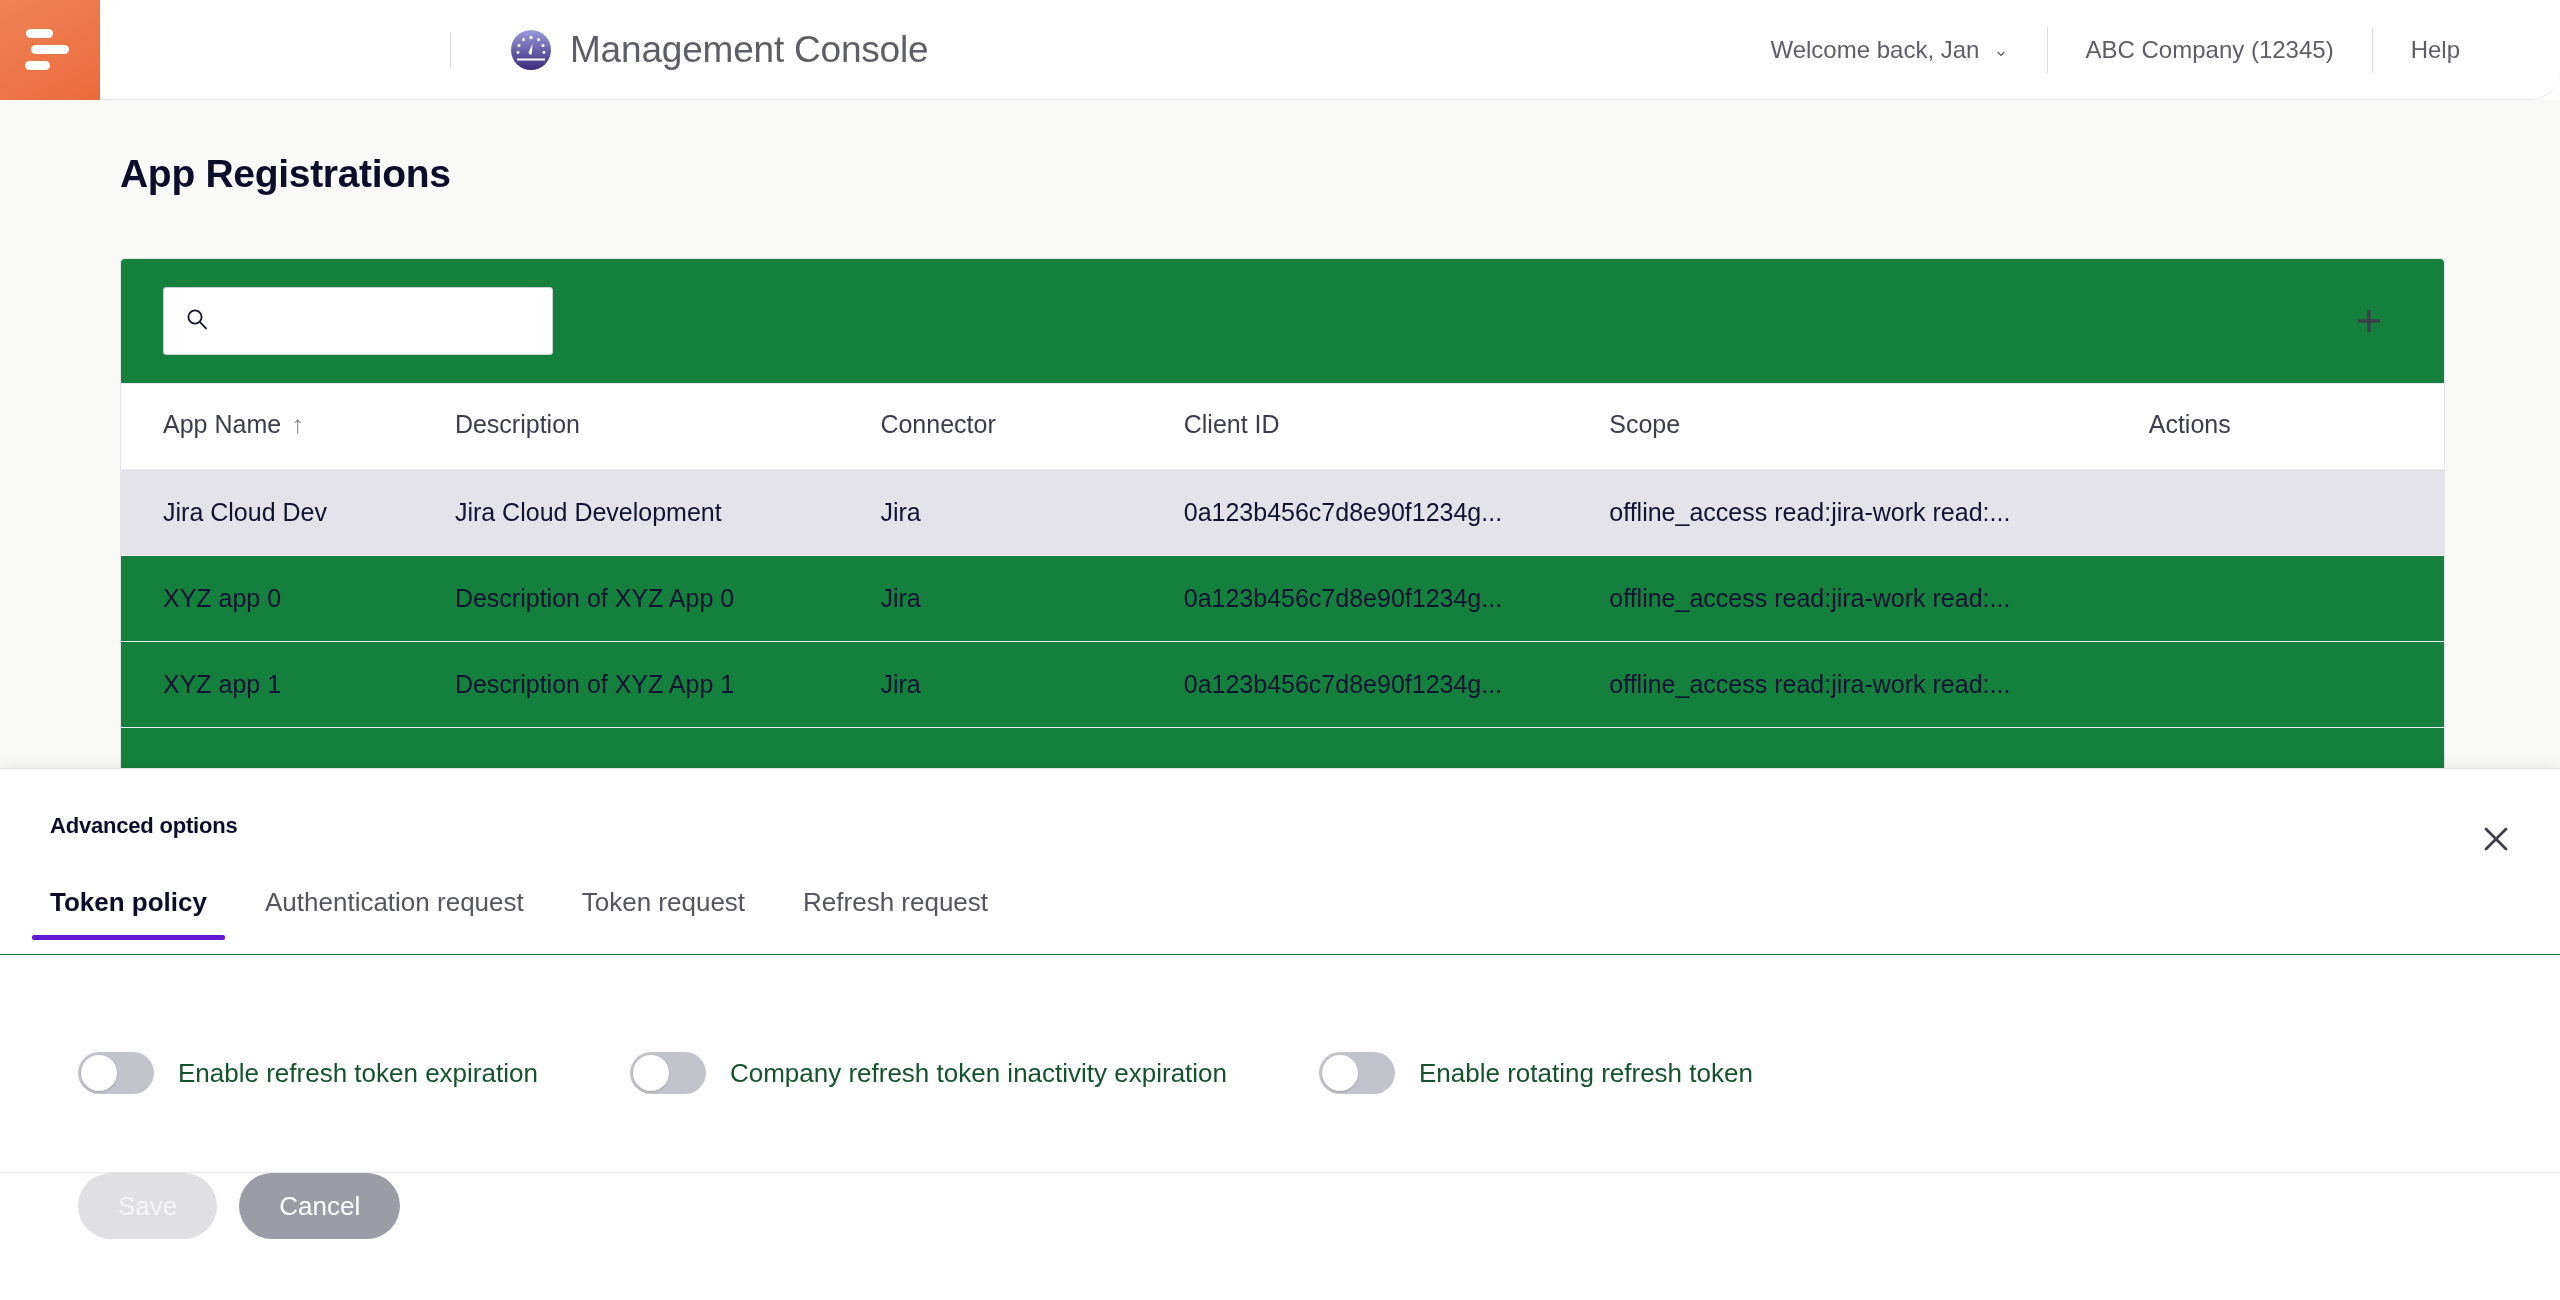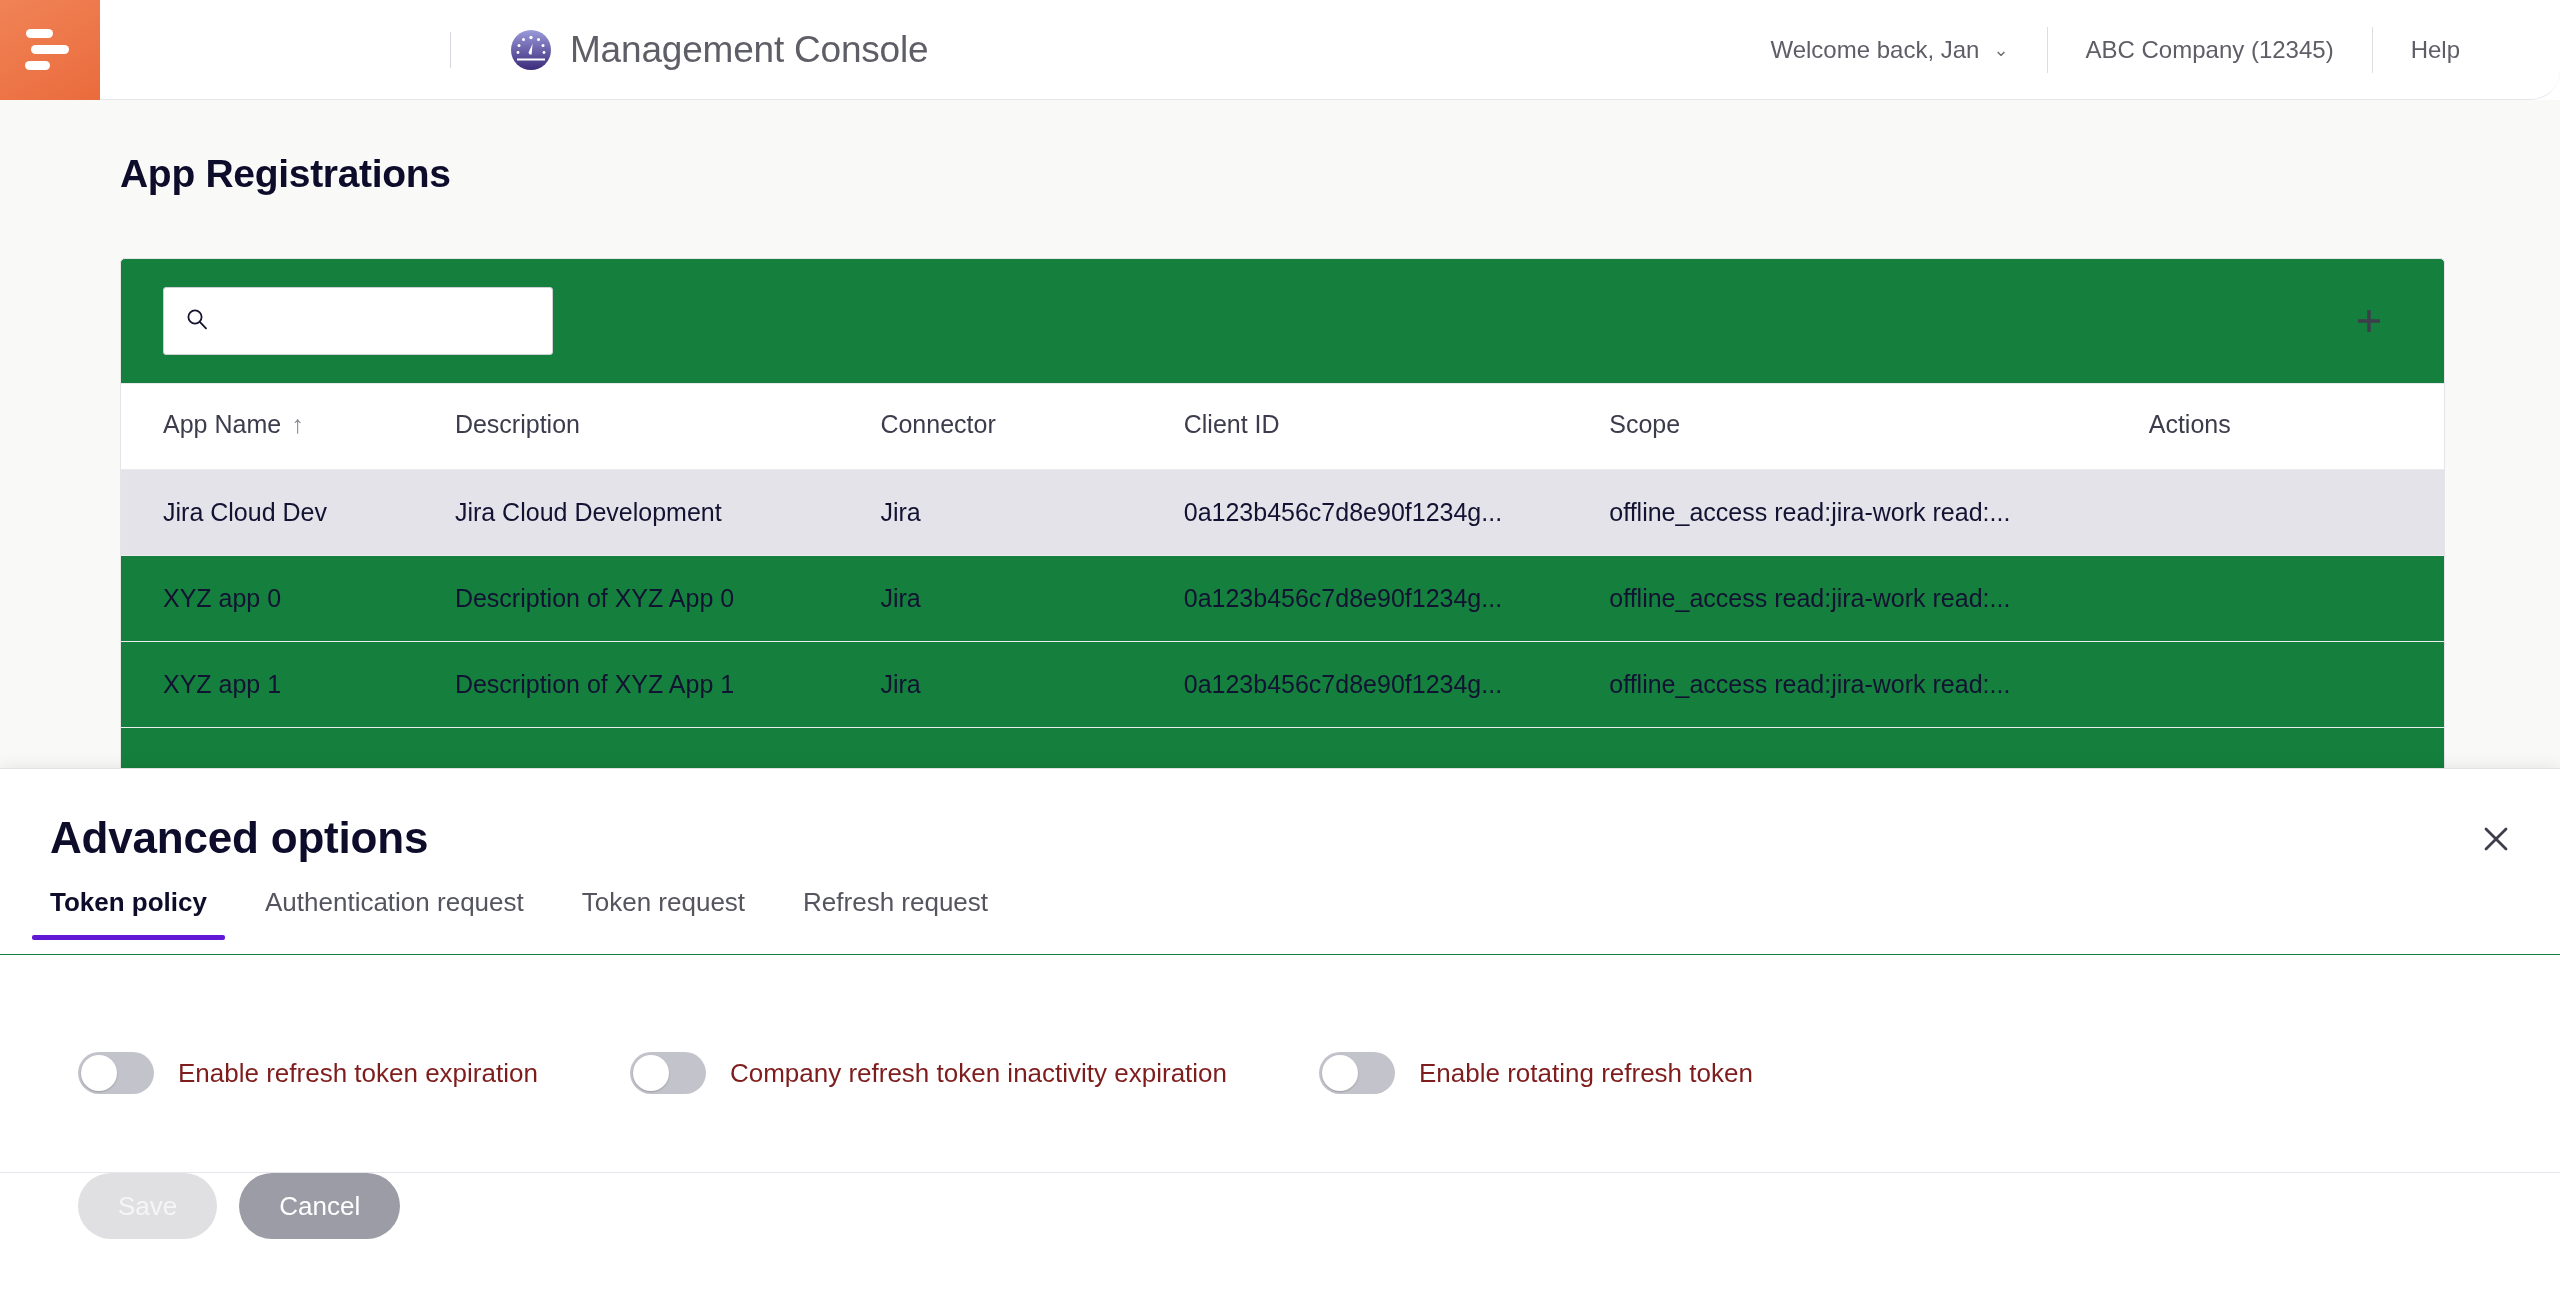--- a/index.html
+++ b/index.html
@@ -128,21 +128,21 @@
   .panel {
     position: absolute; left: 0; bottom: 0;
     width: 2560px; height: 532px;
     background: #ffffff;
     border-top: 1px solid #e1e1e6;
     box-shadow: 0 -3px 14px rgba(0,0,0,0.07);
     z-index: 10;
   }
   .panel-title {
     position: absolute; top: 44px; left: 50px;
-    font-size: 44px; font-weight: 700; color: #0d0d2b;
+    font-size: 22px; font-weight: 700; color: #0d0d2b;
     letter-spacing: -0.2px;
   }
   .panel-close {
     position: absolute; top: 48px; right: 42px;
     width: 44px; height: 44px; cursor: pointer;
     display:flex; align-items:center; justify-content:center;
   }
 
   .tabs {
     position: absolute; top: 118px; left: 0; width: 2560px;
@@ -172,21 +172,21 @@
   .switch {
     width: 76px; height: 42px; border-radius: 21px;
     background: #c3c3cb; position: relative; flex: none;
     margin-right: 24px;
   }
   .switch .knob {
     position: absolute; top: 3px; left: 3px;
     width: 36px; height: 36px; border-radius: 50%;
     background: #ffffff; box-shadow: 0 1px 2px rgba(0,0,0,.2);
   }
-  .toggle-label { font-size: 26px; color: #7f1d1d; white-space: nowrap; }
+  .toggle-label { font-size: 26px; color: #14532d; white-space: nowrap; }
 
   .panel-footer {
     position: absolute; bottom: 0; left: 0; width: 2560px; height: 128px;
     border-top: 1px solid #e6e6ec;
     display: flex; padding-left: 78px; gap: 22px;
   }
   .btn {
     border: none; border-radius: 34px; height: 66px;
     padding: 0 40px; font-size: 26px; color: #ffffff;
     font-family: "Liberation Sans", sans-serif; cursor: pointer;

